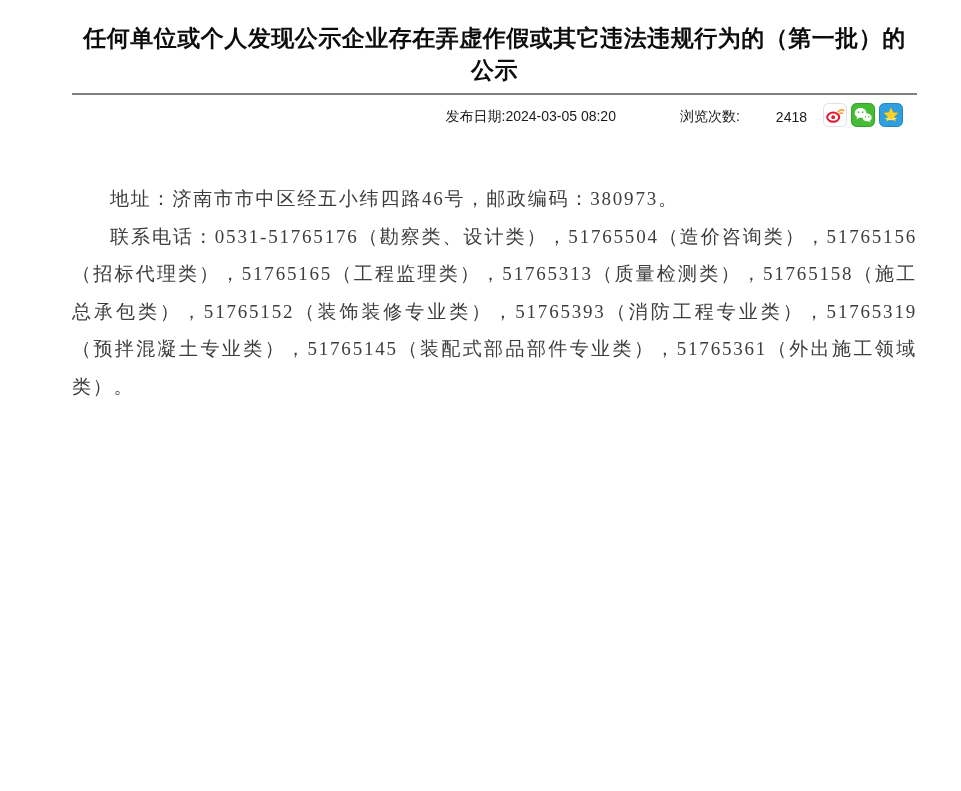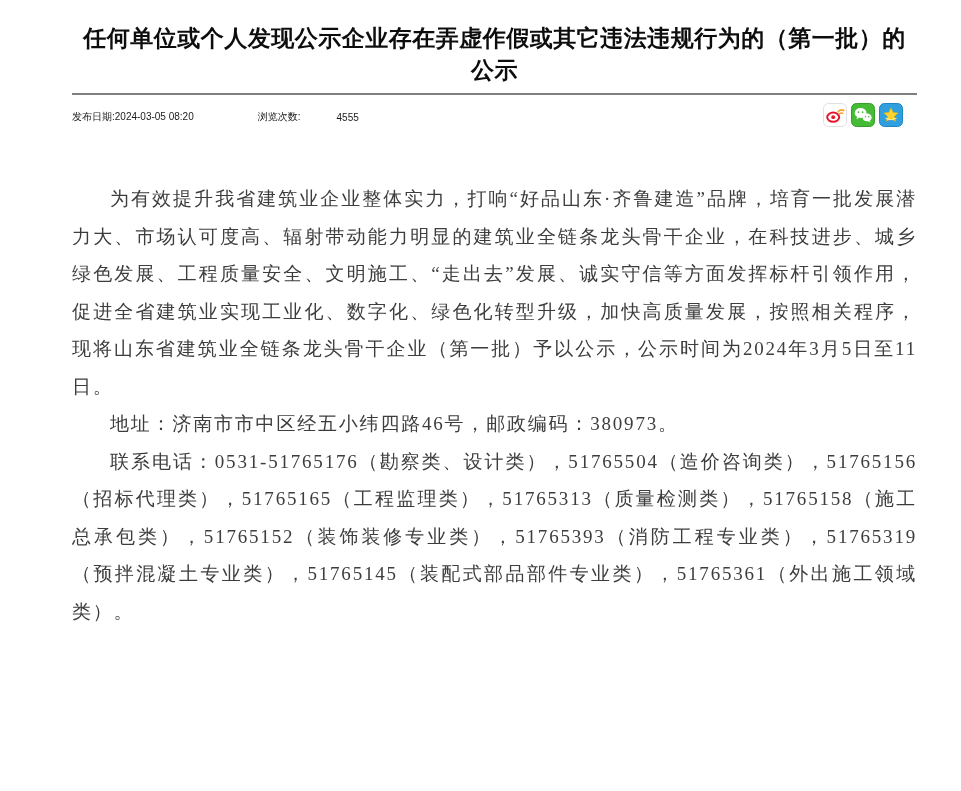--- a/index.html
+++ b/index.html
@@ -27,22 +27,22 @@
     border:none;
     border-top:2px solid #7f7f7f;
     height:0;
   }
   .meta-row {
     position:relative;
     margin-top:8px;
     height:28px;
     display:flex;
     align-items:center;
-    justify-content:flex-start;
-    font-size:10px;
+    justify-content:flex-end;
+    font-size:14px;
     color:#1a1a1a;
   }
   .meta-group { display:flex; align-items:center; margin-right:110px; }
   .meta-date { margin-right:64px; }
   .meta-views-label { margin-right:36px; }
   .share-icons {
     position:absolute;
     right:14px; top:0;
     display:flex;
     gap:4px;
@@ -73,21 +73,21 @@
 <div class="container">
 
   <h1 class="page-title">任何单位或个人发现公示企业存在弄虚作假或其它违法违规行为的（第一批）的公示</h1>
 
   <hr class="divider">
 
   <div class="meta-row">
     <div class="meta-group">
       <span class="meta-date">发布日期:2024-03-05 08:20</span>
       <span class="meta-views-label">浏览次数:</span>
-      <span class="meta-views-count">4555</span>
+      <span class="meta-views-count">2418</span>
     </div>
 
     <div class="share-icons">
       <span class="share-btn" title="分享到新浪微博">
         <svg width="24" height="24" viewBox="0 0 24 24" xmlns="http://www.w3.org/2000/svg">
           <rect x="0.5" y="0.5" width="23" height="23" rx="5" fill="#ffffff" stroke="#e0e0e0"></rect>
           <ellipse cx="10.2" cy="14.2" rx="6" ry="4.6" fill="none" stroke="#e6162d" stroke-width="2"></ellipse>
           <circle cx="10.2" cy="14.2" r="1.9" fill="#e6162d"></circle>
           <path d="M15.2 8.6 q2.6 -2.6 5.6 -1.2" fill="none" stroke="#f7a12e" stroke-width="1.7" stroke-linecap="round"></path>
           <path d="M16.2 11 q1.6 -1.4 3.4 -0.7" fill="none" stroke="#f7a12e" stroke-width="1.5" stroke-linecap="round"></path>
@@ -110,18 +110,17 @@
         <svg width="24" height="24" viewBox="0 0 24 24" xmlns="http://www.w3.org/2000/svg">
           <rect x="0.5" y="0.5" width="23" height="23" rx="5" fill="#2f9fe0" stroke="#1f86c6"></rect>
           <polygon points="12,4.8 14.1,9.4 19.2,9.9 15.4,13.3 16.5,18.3 12,15.7 7.5,18.3 8.6,13.3 4.8,9.9 9.9,9.4" fill="#ffd42a" stroke="#e8b400" stroke-width="0.5"></polygon>
           <path d="M6.5 15.5 q5.5 2.6 11 -0.2" fill="none" stroke="#fff0a0" stroke-width="1"></path>
         </svg>
       </span>
     </div>
   </div>
 
   <div class="article-body">
-    <p>为有效提升我省建筑业企业整体实力，打响“好品山东·齐鲁建造”品牌，培育一批发展潜力大、市场认可度高、辐射带动能力明显的建筑业全链条龙头骨干企业，在科技进步、城乡绿色发展、工程质量安全、文明施工、“走出去”发展、诚实守信等方面发挥标杆引领作用，促进全省建筑业实现工业化、数字化、绿色化转型升级，加快高质量发展，按照相关程序，现将山东省建筑业全链条龙头骨干企业（第一批）予以公示，公示时间为2024年3月5日至11日。</p>
     <p>地址：济南市市中区经五小纬四路46号，邮政编码：380973。</p>
     <p>联系电话：0531-51765176（勘察类、设计类），51765504（造价咨询类），51765156（招标代理类），51765165（工程监理类），51765313（质量检测类），51765158（施工总承包类），51765152（装饰装修专业类），51765393（消防工程专业类），51765319（预拌混凝土专业类），51765145（装配式部品部件专业类），51765361（外出施工领域类）。</p>
   </div>
 
 </div>
 
 </body></html>

